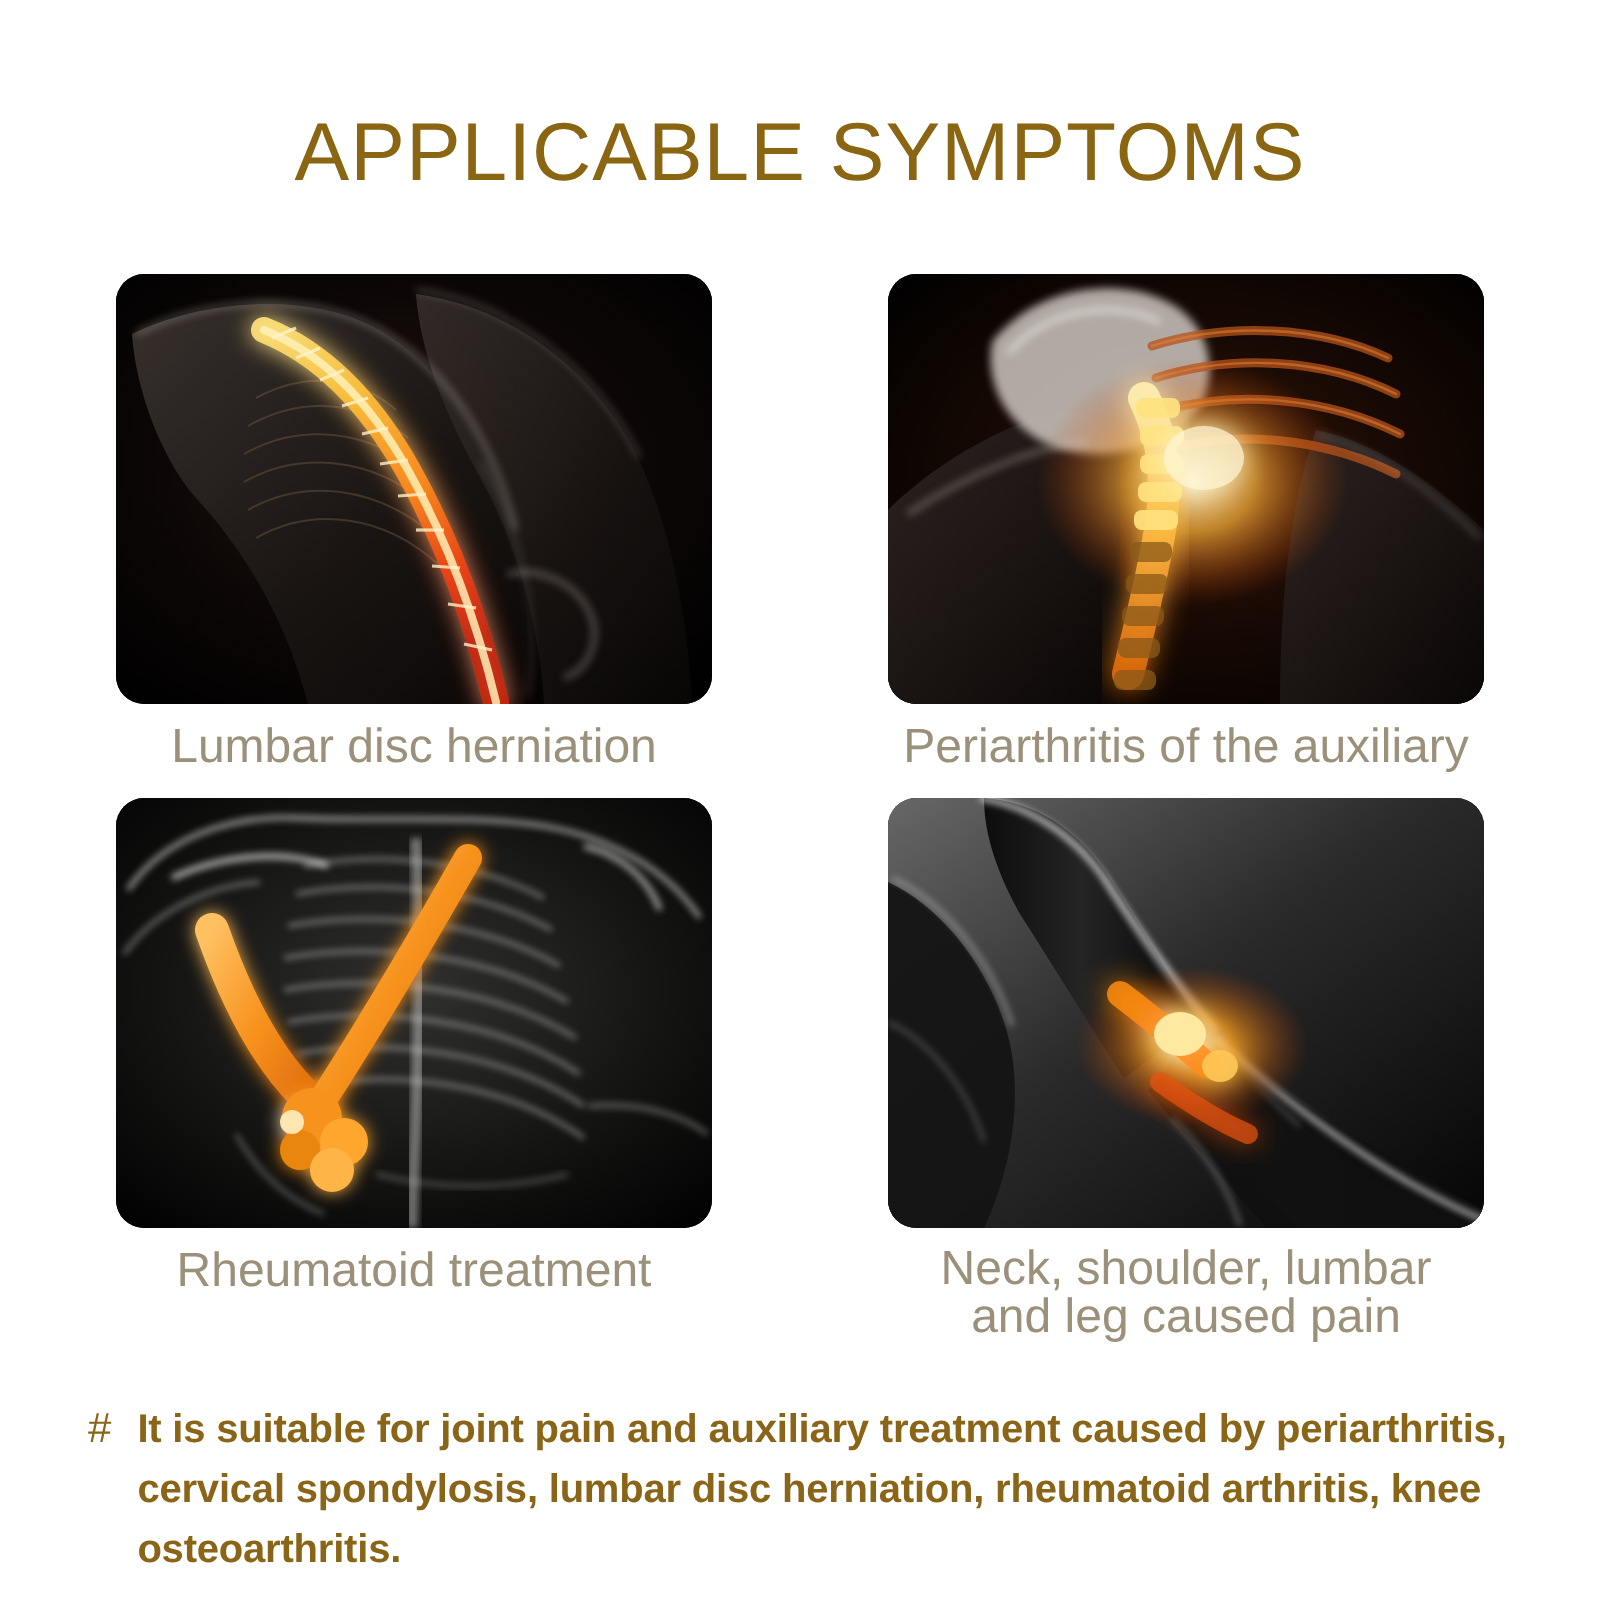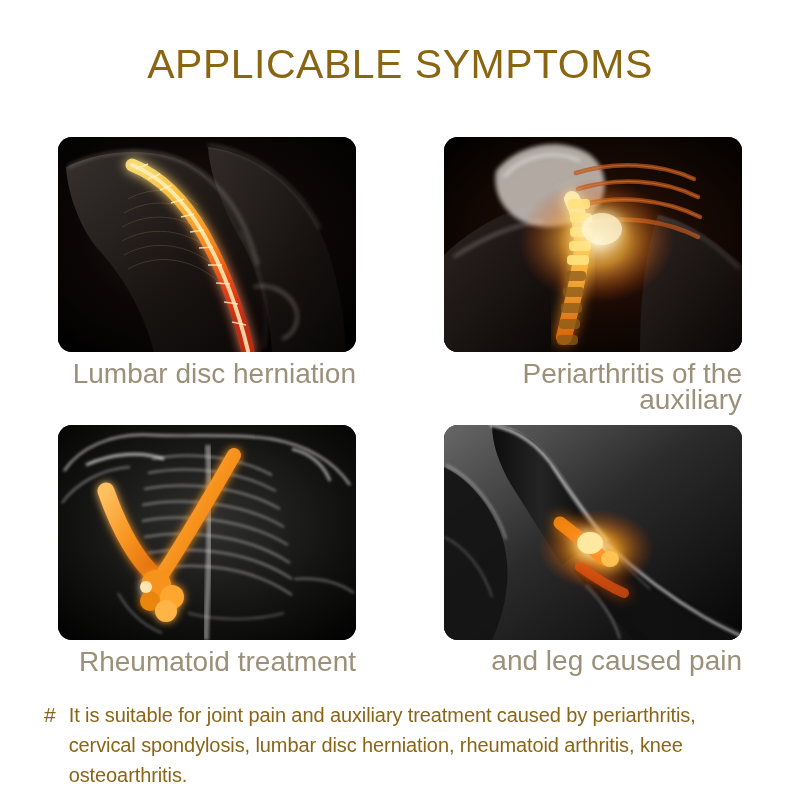--- a/index.html
+++ b/index.html
@@ -20,21 +20,21 @@
     position: relative;
     width: 800px;
     height: 800px;
     background: #ffffff;
     box-sizing: border-box;
   }
 
   
   .page-title {
     position: absolute;
-    top: 40px;
+    top: 52px;
     left: 0;
     width: 800px;
     text-align: center;
     font-size: 41px;
     line-height: 48px;
     letter-spacing: 0.5px;
     font-weight: 400;
     color: #8a6512;
     white-space: nowrap;
   }
@@ -59,22 +59,22 @@
     position: relative;
     width: 298px;
     height: 215px;
     border-radius: 14px;
     overflow: hidden;
     background: #050505;
   }
 
   .symptom-caption {
     margin-top: 9px;
-    text-align: right;
-    font-size: 28px;
+    text-align: center;
+    font-size: 24px;
     line-height: 26px;
     color: #9b9079;
     font-weight: 400;
   }
   .symptom-caption.two-line {
     line-height: 24px;
   }
 
   
   .art {
@@ -98,21 +98,21 @@
   }
   .footer-marker {
     font-size: 21px;
     line-height: 30px;
     font-weight: 400;
     flex: 0 0 auto;
   }
   .footer-text {
     font-size: 20px;
     line-height: 30px;
-    font-weight: 400;
+    font-weight: 700;
     letter-spacing: -0.1px;
   }
 </style>
 </head>
 <body>
 
 <div class="page">
 
   <div class="page-title">APPLICABLE SYMPTOMS</div>
 
@@ -399,20 +399,21 @@
           <ellipse cx="152" cy="124" rx="58" ry="40" fill="url(#k1hot)"></ellipse>
           <g filter="url(#k1glow)">
             <path d="M116,98 C132,110 146,122 160,134" fill="none" stroke="#ff8c10" stroke-width="13" stroke-linecap="round" opacity="0.85"></path>
             <path d="M136,142 C150,152 166,162 180,168" fill="none" stroke="#e8520a" stroke-width="10" stroke-linecap="round" opacity="0.7"></path>
             <ellipse cx="146" cy="118" rx="13" ry="11" fill="#ffe9a0"></ellipse>
             <ellipse cx="166" cy="134" rx="9" ry="8" fill="#ffc657" opacity="0.9"></ellipse>
           </g>
         </svg>
       </div>
       <div class="symptom-caption two-line">
+        <div>Neck, shoulder, lumbar</div>
         <div>and leg caused pain</div>
       </div>
     </div>
 
   </div>
 
   <div class="footer-note">
     <span class="footer-marker">#</span>
     <span class="footer-text">It is suitable for joint pain and auxiliary treatment caused by periarthritis, cervical spondylosis, lumbar disc herniation, rheumatoid arthritis, knee osteoarthritis.</span>
   </div>

